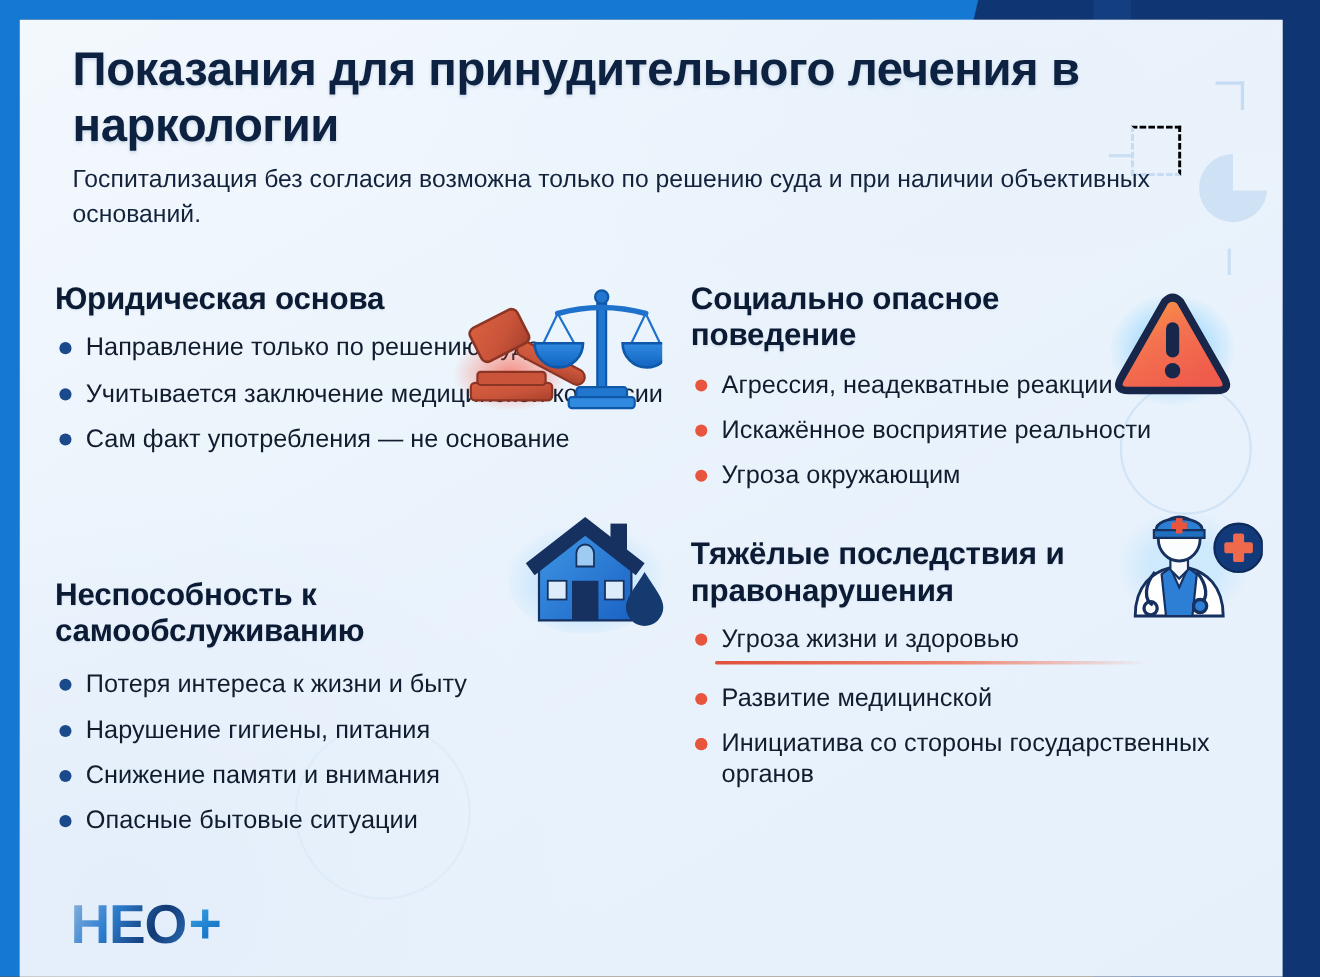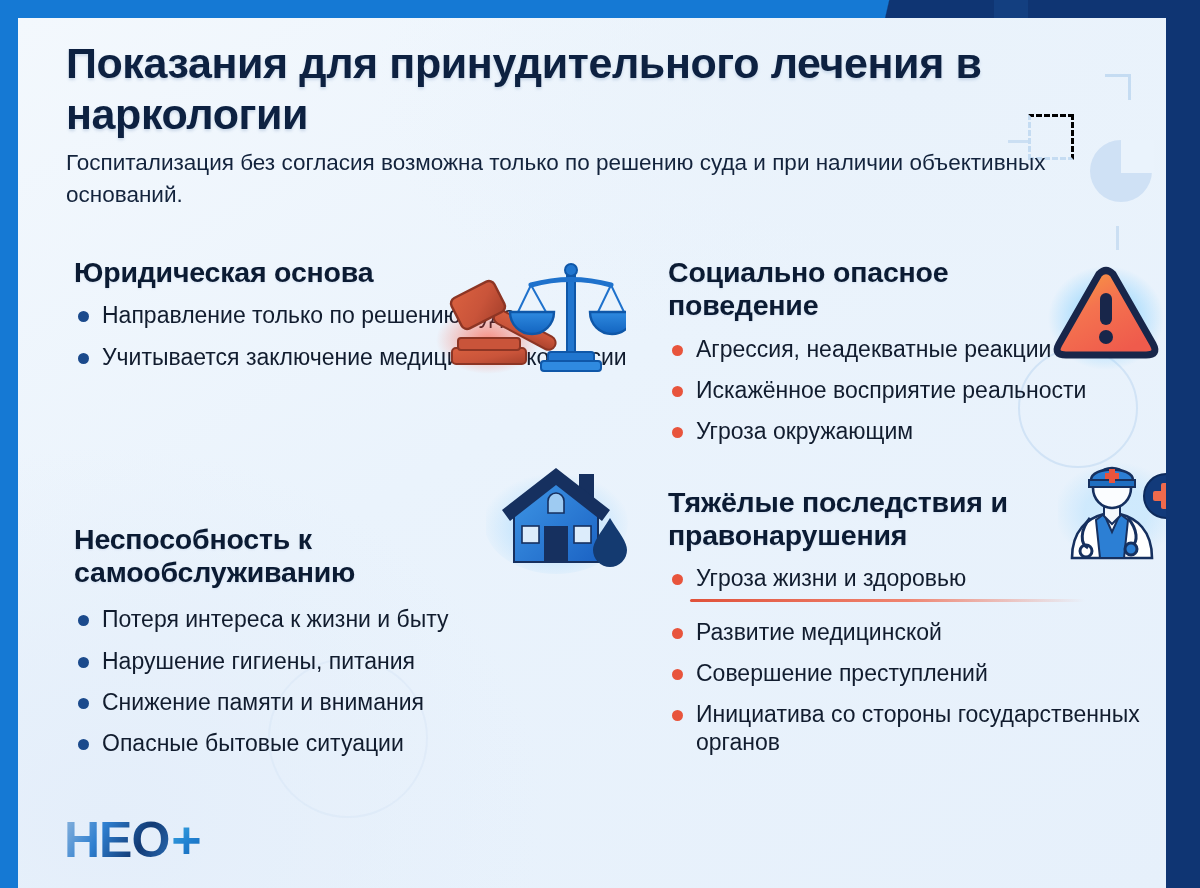--- a/index.html
+++ b/index.html
@@ -76,28 +76,27 @@
     color: #0d2141; letter-spacing: -0.4px;
     text-shadow: 0 2px 3px rgba(120,150,190,0.30);
   }
   #subtitle {
     margin-top: 8px;
     font-size: 22.5px; line-height: 1.42; color: #13233c; font-weight: 400;
   }
 
   
   #grid {
-    position: absolute; left: 56px; top: 238px;
+    position: absolute; left: 32px; top: 238px;
     width: 1080px;
     display: grid;
     grid-template-columns: 578px 502px;
     grid-template-rows: auto auto;
     column-gap: 0px;
     row-gap: 18px;
-    gap: 16px;
   }
   .section { position: relative; }
   .sec-head {
     font-size: 28.5px; font-weight: 700; color: #0b1b33;
     line-height: 1.17; letter-spacing: -0.2px;
     margin-bottom: 12px;
     text-shadow: 0 1px 2px rgba(140,165,200,0.22);
   }
   .sec-head.wide { max-width: 420px; }
   ul.points { list-style: none; }
@@ -168,20 +167,21 @@
       <p id="subtitle">Госпитализация без согласия возможна только по решению суда и при наличии объективных оснований.</p>
     </div>
 
     <div id="grid">
 
       <div class="section">
         <div class="sec-head">Юридическая основа</div>
         <ul class="points">
           <li><span class="dot blue-dot"></span><span>Направление только по решению суда</span></li>
           <li><span class="dot blue-dot"></span><span>Учитывается заключение медицинской комиссии</span></li>
+          <li><span class="dot blue-dot"></span><span>Сам факт употребления — не основание</span></li>
         </ul>
 
         <div class="icon-wrap" style="left:362px; top:-6px;">
           <svg width="190" height="140" viewBox="0 0 190 140">
             <defs>
               <linearGradient id="gv" x1="0" y1="0" x2="1" y2="1">
                 <stop offset="0%" stop-color="#d9603f"></stop>
                   <stop offset="55%" stop-color="#c9543a"></stop>
                   <stop offset="100%" stop-color="#a8412c"></stop>
               </linearGradient>
@@ -289,21 +289,21 @@
       </div>
 
       <div class="section" style="padding-top:24px;">
         <div class="sec-head" style="max-width:400px;">Тяжёлые последствия и правонарушения</div>
         <ul class="points" style="margin-top:12px;">
           <li><span class="dot red-dot"></span><span>Угроза жизни и здоровью</span></li>
         </ul>
         <div class="divider-red"></div>
         <ul class="points">
           <li><span class="dot red-dot"></span><span>Развитие медицинской</span></li>
-          <li><span class="dot red-dot"></span><span>Совершение преступлений</span></li>
+          <li><span class="dot red-dot"></span></li>
           <li><span class="dot red-dot"></span><span>Инициатива со стороны государственных органов</span></li>
         </ul>
         <div class="icon-wrap" style="left:390px; top:-6px;">
           <svg width="130" height="110" viewBox="0 0 130 110">
             <defs>
               <radialGradient id="dglow" cx="50%" cy="50%" r="50%">
                 <stop offset="50%" stop-color="#a9ddff" stop-opacity=".40"></stop>
                   <stop offset="100%" stop-color="#a9ddff" stop-opacity="0"></stop>
               </radialGradient>
             </defs>

